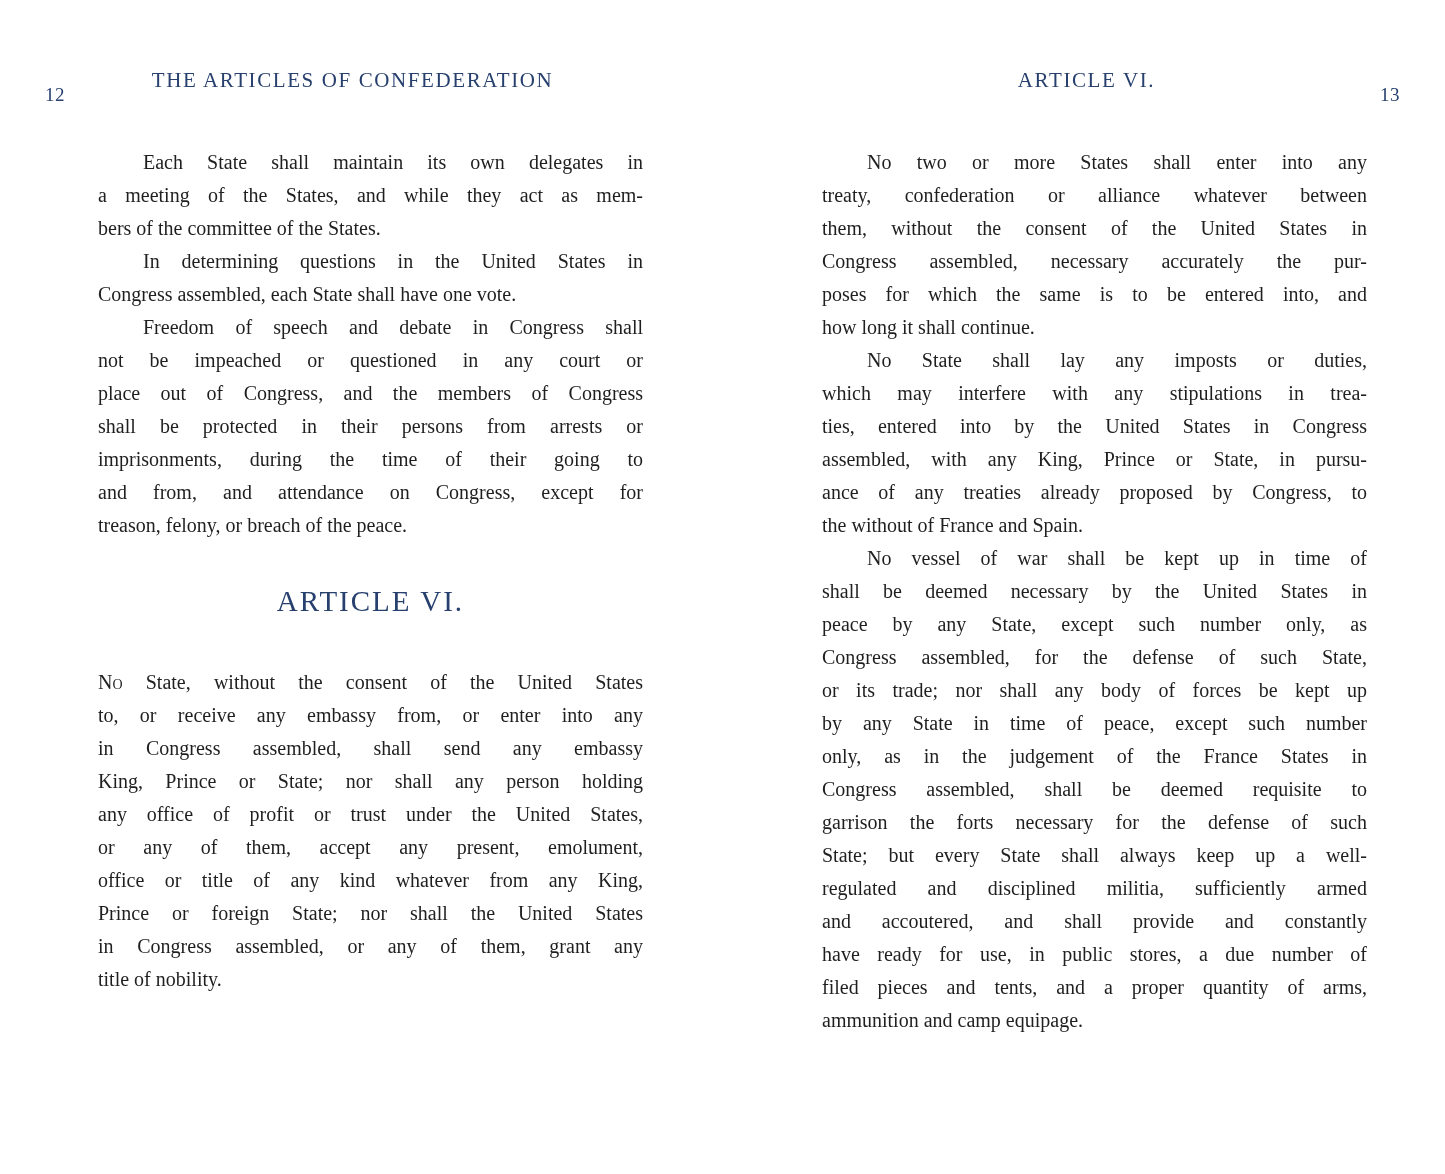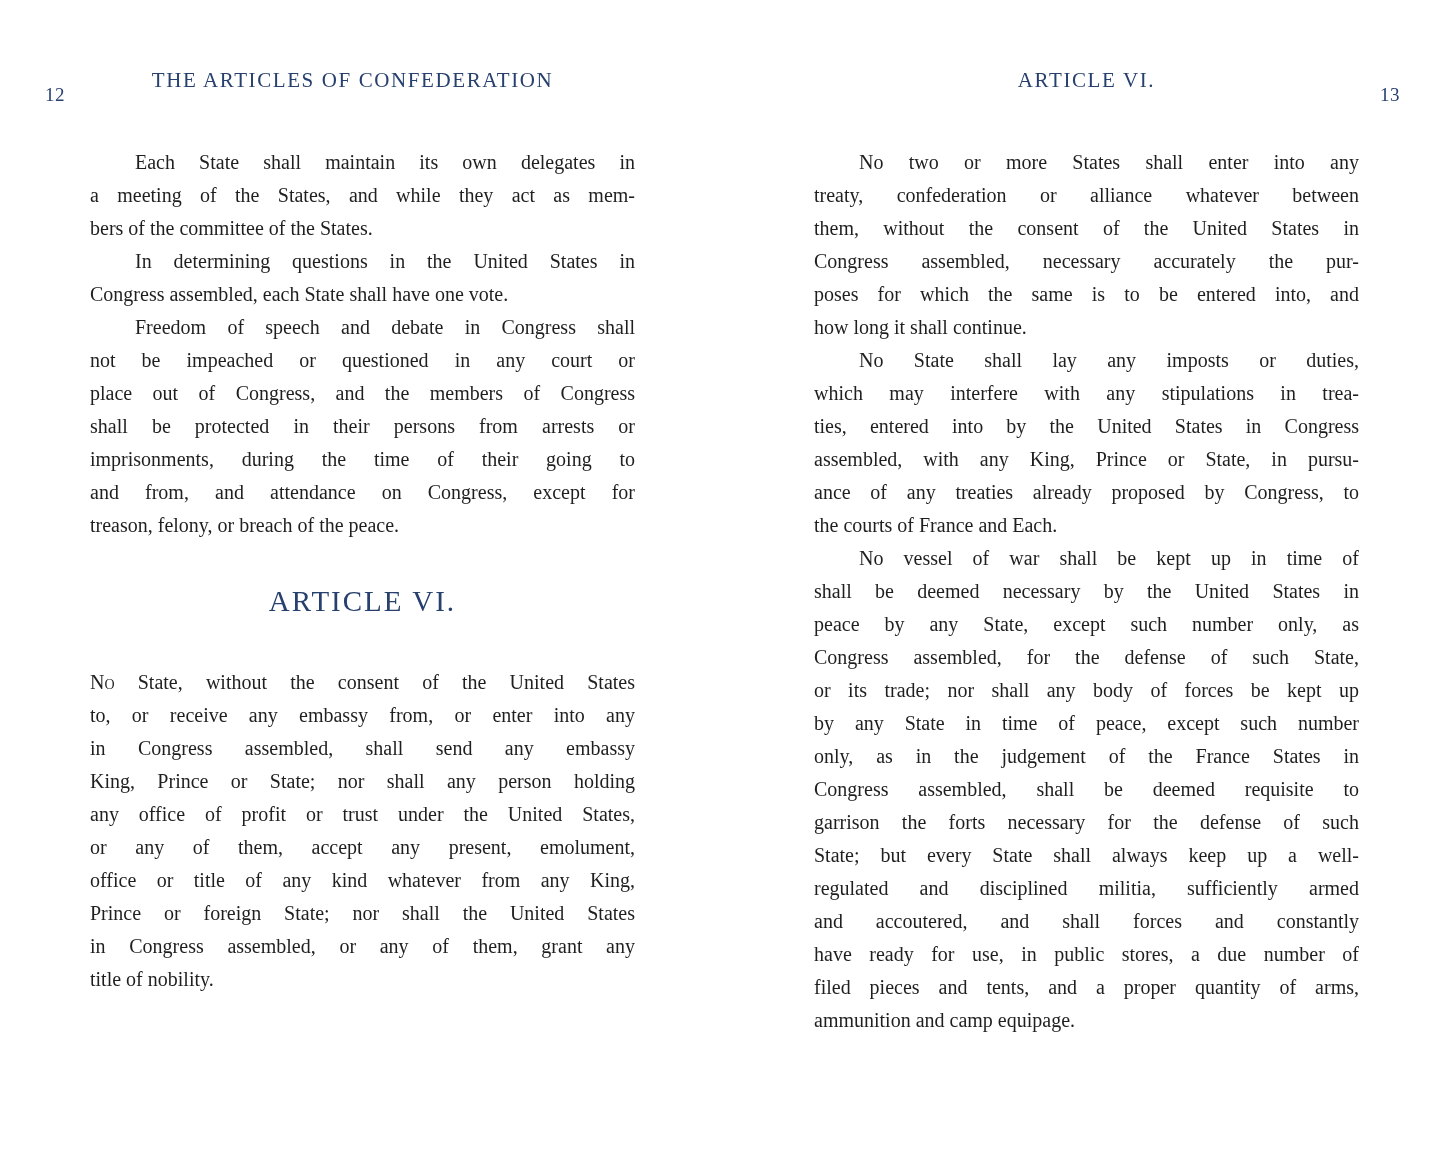--- a/index.html
+++ b/index.html
@@ -33,20 +33,21 @@
     white-space: nowrap;
   }
   .runhead.left  { left: 80px; }
   .runhead.right { left: 814px; }
 
   
   .col {
     position: absolute; top: 146px; width: 545px;
     font-size: 20px; line-height: 33px;
     color: var(--body-text);
+    margin-left: 8px;
   }
   .col.left  { left: 90px; }
   .col.right { left: 814px; }
 
   
   .jline {
     text-align: justify;
     height: 33px; line-height: 33px;
     overflow: hidden;
   }
@@ -123,35 +124,35 @@
           <div class="jline">Congress assembled, necessary accurately the pur-</div>
           <div class="jline">poses for which the same is to be entered into, and</div>
           <div class="jline last">how long it shall continue.</div>
         </div>
         <div>
           <div class="jline indent">No State shall lay any imposts or duties,</div>
           <div class="jline">which may interfere with any stipulations in trea-</div>
           <div class="jline">ties, entered into by the United States in Congress</div>
           <div class="jline">assembled, with any King, Prince or State, in pursu-</div>
           <div class="jline">ance of any treaties already proposed by Congress, to</div>
-          <div class="jline last">the courts of France and Each.</div>
+          <div class="jline last">the without of France and Spain.</div>
         </div>
         <div>
           <div class="jline indent">No vessel of war shall be kept up in time of</div>
           <div class="jline">shall be deemed necessary by the United States in</div>
           <div class="jline">peace by any State, except such number only, as</div>
           <div class="jline">Congress assembled, for the defense of such State,</div>
           <div class="jline">or its trade; nor shall any body of forces be kept up</div>
           <div class="jline">by any State in time of peace, except such number</div>
           <div class="jline">only, as in the judgement of the France States in</div>
           <div class="jline">Congress assembled, shall be deemed requisite to</div>
           <div class="jline">garrison the forts necessary for the defense of such</div>
           <div class="jline">State; but every State shall always keep up a well-</div>
           <div class="jline">regulated and disciplined militia, sufficiently armed</div>
-          <div class="jline">and accoutered, and shall forces and constantly</div>
+          <div class="jline">and accoutered, and shall provide and constantly</div>
           <div class="jline">have ready for use, in public stores, a due number of</div>
           <div class="jline">filed pieces and tents, and a proper quantity of arms,</div>
           <div class="jline last">ammunition and camp equipage.</div>
         </div>
       </div>
   </div>
 
 </div>
 
 </body></html>

